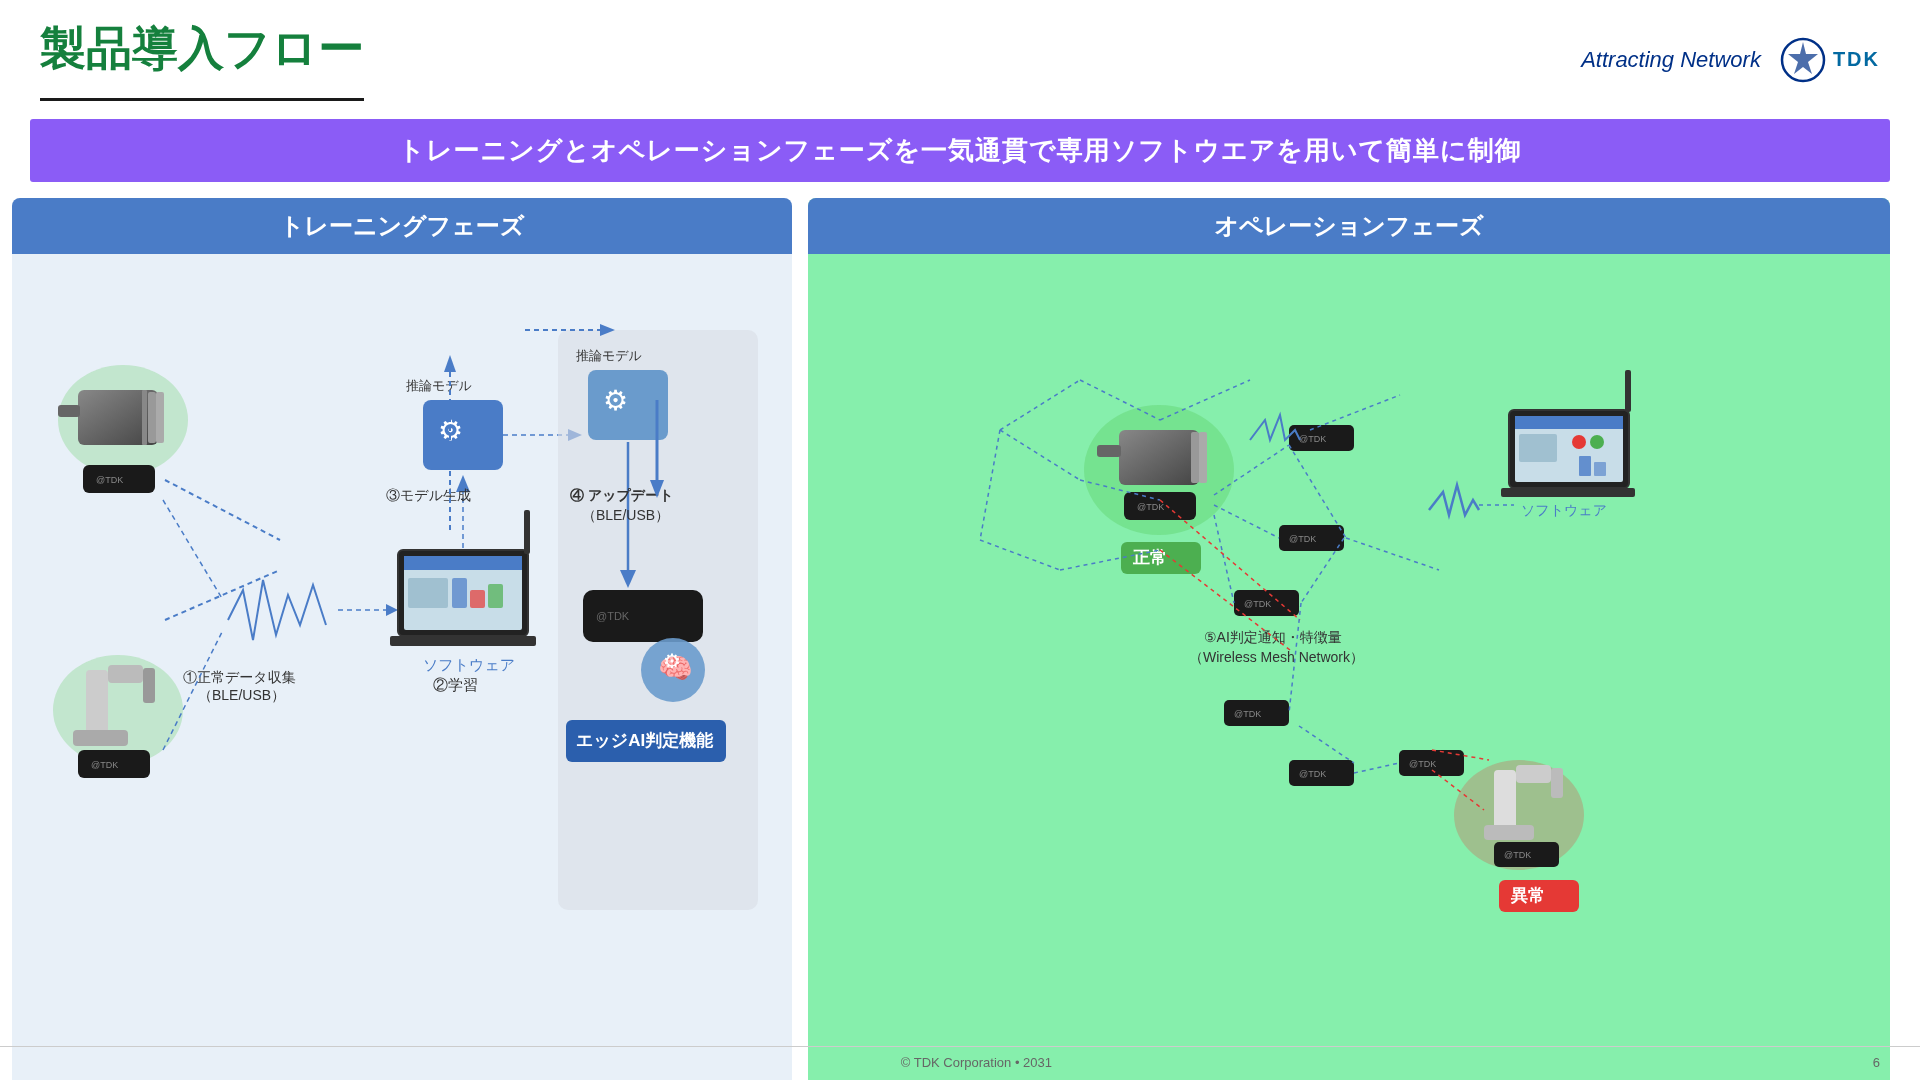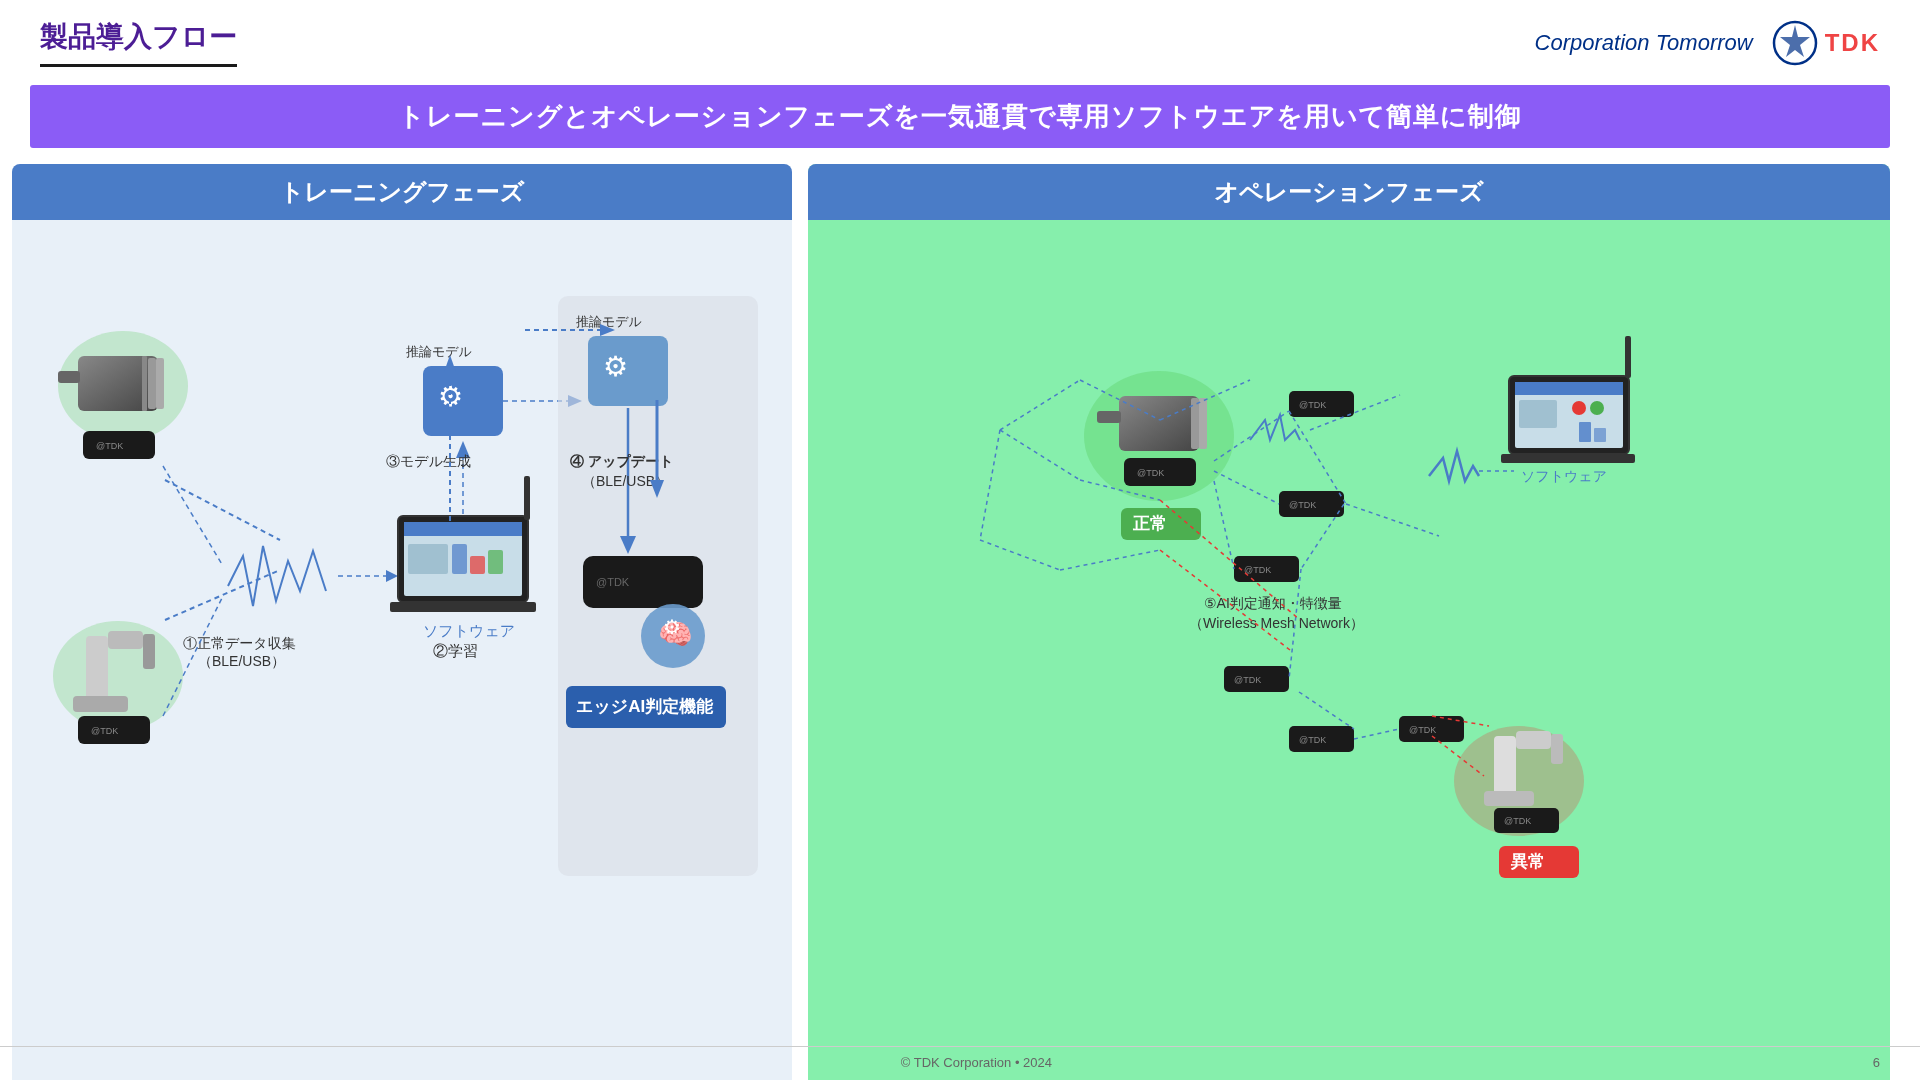--- a/index.html
+++ b/index.html
@@ -13,45 +13,45 @@
     }
 
     
     .header {
       display: flex;
       align-items: center;
       justify-content: space-between;
       padding: 18px 40px 10px 40px;
     }
     .page-title {
-      font-size: 28px;
+      font-size: 46px;
       font-weight: bold;
-      color: #4c1d95;
+      color: #15803d;
       border-bottom: 3px solid #1a1a1a;
-      padding-bottom: 8px;
+      padding-bottom: 18px;
     }
     .header-right {
       display: flex;
       align-items: center;
       gap: 18px;
     }
     .attracting-tomorrow {
       font-size: 22px;
       color: #003087;
       font-style: italic;
     }
     .tdk-logo {
       display: flex;
       align-items: center;
       gap: 6px;
     }
     .tdk-text {
-      font-size: 24px;
+      font-size: 20px;
       font-weight: bold;
-      color: #ef4444;
+      color: #0369a1;
       letter-spacing: 2px;
     }
 
     
     .main-banner {
       margin: 8px 30px;
       background: #8b5cf6;
       padding: 14px 20px;
       text-align: center;
       border-radius: 3px;
@@ -174,21 +174,21 @@
   <line x1="1160" y1="420" x2="1250" y2="380" stroke="#4a7cc7" stroke-width="1.5" stroke-dasharray="4,4"></line>
 
   <polyline points="1250,440 1265,420 1270,440 1280,415 1285,440 1295,430 1300,440" stroke="#4a7cc7" stroke-width="2" fill="none"></polyline>
 
   <line x1="1310" y1="430" x2="1400" y2="395" stroke="#4a7cc7" stroke-width="1.5" stroke-dasharray="4,4"></line>
 </svg>
 
 <div class="header">
   <div class="page-title">製品導入フロー</div>
   <div class="header-right">
-    <div class="attracting-tomorrow">Corporation Tomorrow</div>
+    <div class="attracting-tomorrow">Attracting Network</div>
     <div class="tdk-logo">
 
       <svg width="48" height="48" viewBox="0 0 48 48">
         <circle cx="24" cy="24" r="21" fill="none" stroke="#003087" stroke-width="2.5"></circle>
         <polygon points="24,6 27,18 39,18 29,26 33,38 24,31 15,38 19,26 9,18 21,18" fill="#003087" opacity="0.7"></polygon>
       </svg>
       <span class="tdk-text">TDK</span>
     </div>
   </div>
 </div>
@@ -395,15 +395,15 @@
           </linearGradient>
         </defs>
       </svg>
     </div>
   </div>
 
 </div>
 
 <div class="footer">
   <div class="footer-left"></div>
-  <div class="footer-copyright">© TDK Corporation • 2024</div>
+  <div class="footer-copyright">© TDK Corporation • 2031</div>
   <div class="footer-page">6</div>
 </div>
 
 </body></html>

